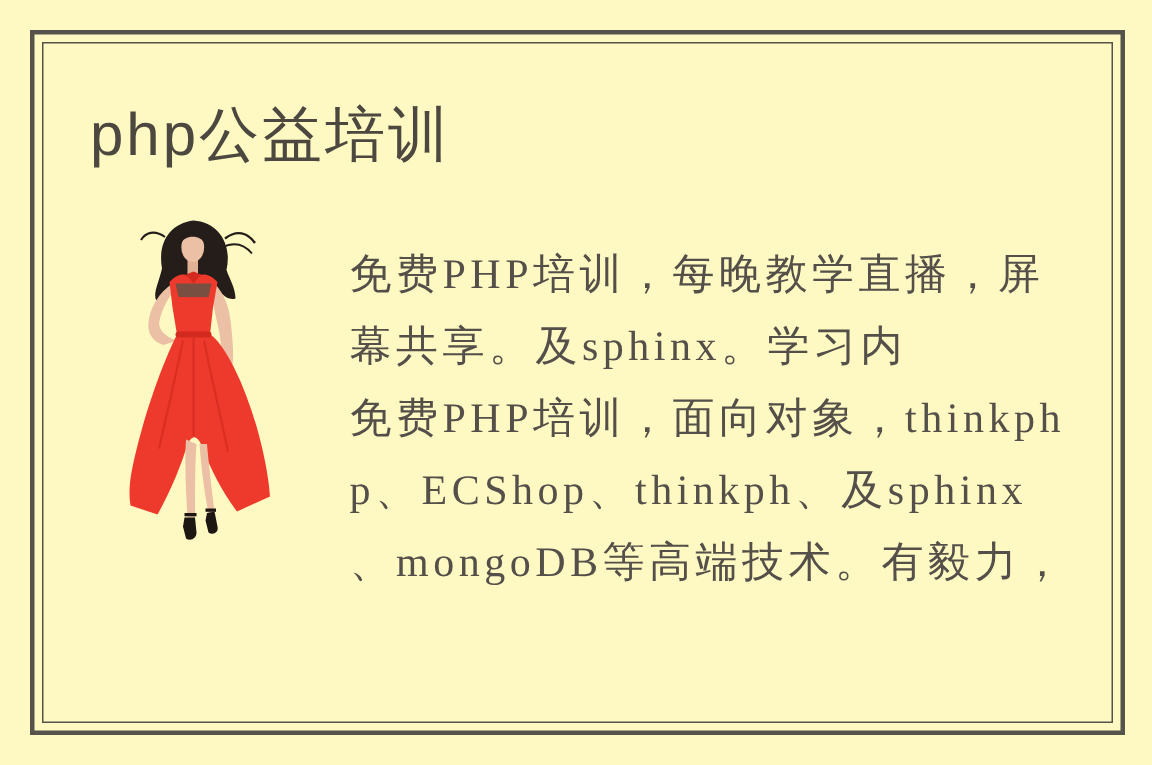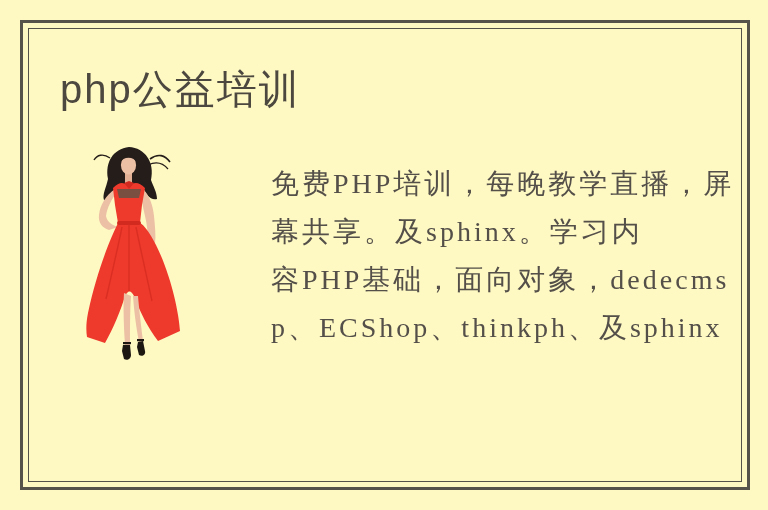--- a/index.html
+++ b/index.html
@@ -45,21 +45,20 @@
     width: 440px;
     font-family: "Liberation Serif", serif;
     font-size: 28px;
     line-height: 48px;
     letter-spacing: 3px;
     color: #544f49;
   }
   .article .line {
     white-space: nowrap;
     height: 48px;
-    margin-left: 38px;
   }
 </style>
 </head>
 <body>
 
 <div class="page">
 
   <div class="frame-outer">
     <div class="frame-inner"></div>
   </div>
@@ -109,17 +108,18 @@
       <path d="M39,202 L46,202 L47,212 C47,216 43,218 40,216 L38,208 Z" fill="#1d1712"></path>
       <path d="M54,199 L59,198 L61,208 C62,212 58,214 55,212 L53,204 Z" fill="#1d1712"></path>
       <rect x="39" y="199" width="8" height="2.2" fill="#1d1712"></rect>
       <rect x="53" y="196" width="7" height="2.2" fill="#1d1712"></rect>
     </svg>
   </div>
 
   <div class="article">
     <p class="line">免费PHP培训，每晚教学直播，屏</p>
     <p class="line">幕共享。及sphinx。学习内</p>
-    <p class="line">容PHP基础，面向对象，dedecms</p>
+    <p class="line">免费PHP培训，面向对象，thinkph</p>
     <p class="line">p、ECShop、thinkph、及sphinx</p>
+    <p class="line">、mongoDB等高端技术。有毅力，</p>
   </div>
 
 </div>
 
 </body></html>

